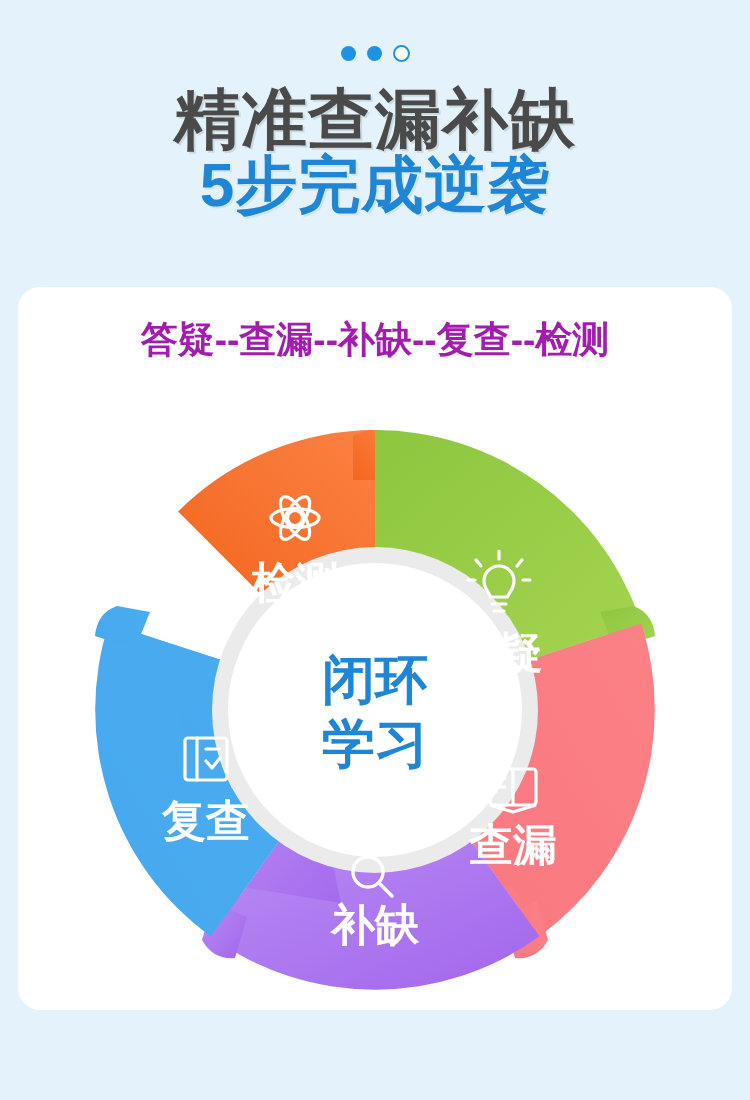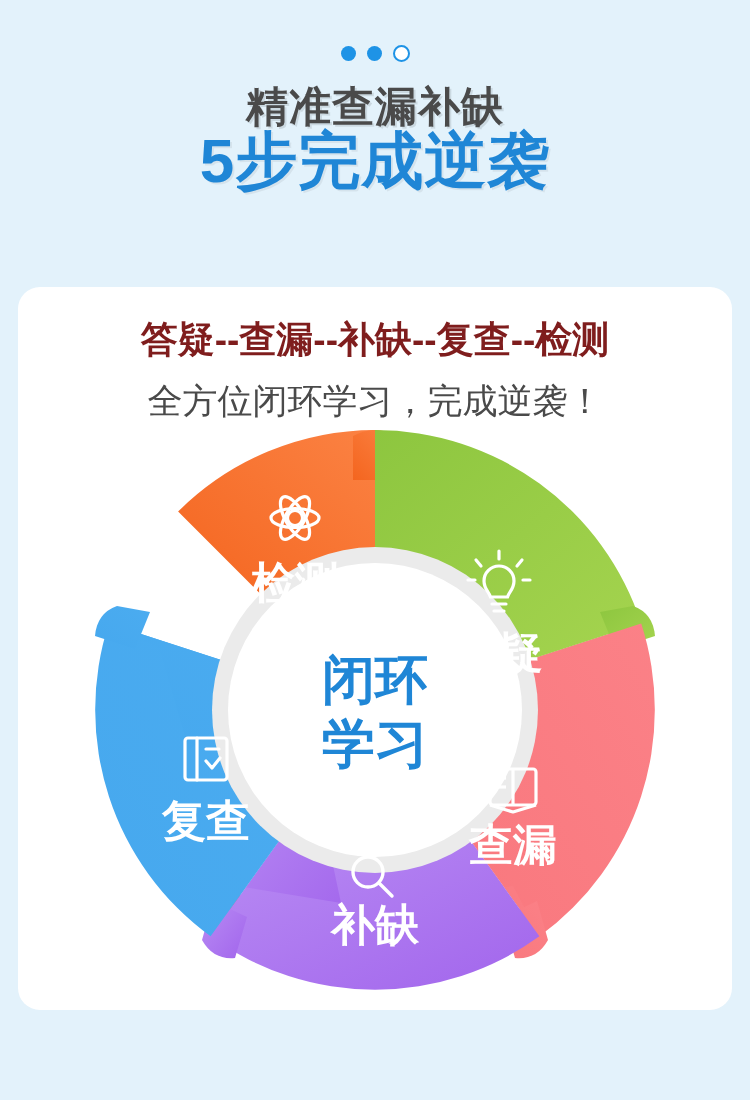--- a/index.html
+++ b/index.html
@@ -43,21 +43,21 @@
   .headline {
     position: absolute;
     top: 86px;
     left: 0;
     width: 750px;
     text-align: center;
     line-height: 1.02;
   }
   .headline .line1 {
     display: block;
-    font-size: 42px;
+    font-size: 66px;
     font-weight: bold;
     color: #4a4a4a;
     letter-spacing: 1px;
     text-shadow: 2px 2px 0 rgba(0,0,0,0.10);
   }
   .headline .line2 {
     display: block;
     font-size: 62px;
     font-weight: bold;
     color: #1f86d6;
@@ -80,21 +80,21 @@
     position: absolute;
     top: 28px;
     left: 0;
     width: 714px;
     text-align: center;
   }
   .card-heading .sub-red {
     display: block;
     font-size: 37px;
     font-weight: bold;
-    color: #7f1d1d;
+    color: #a21caf;
     letter-spacing: 0px;
   }
   .card-heading .sub-gray {
     display: block;
     font-size: 35px;
     color: #4a4a4a;
     margin-top: 13px;
     letter-spacing: 0px;
   }
 
@@ -137,21 +137,20 @@
 
 <div class="headline">
   <span class="line1">精准查漏补缺</span>
   <span class="line2">5步完成逆袭</span>
 </div>
 
 <div class="card">
 
   <div class="card-heading">
     <span class="sub-red">答疑--查漏--补缺--复查--检测</span>
-    <span class="sub-gray">全方位闭环学习，完成逆袭！</span>
   </div>
 
   <div class="cycle-wrap">
     <svg viewBox="0 0 580 580" xmlns="http://www.w3.org/2000/svg">
       <defs>
 
         <linearGradient id="gOrange" x1="0" y1="1" x2="1" y2="0">
           <stop offset="0%" stop-color="#f4651f"></stop>
             <stop offset="100%" stop-color="#fb8243"></stop>
         </linearGradient>

